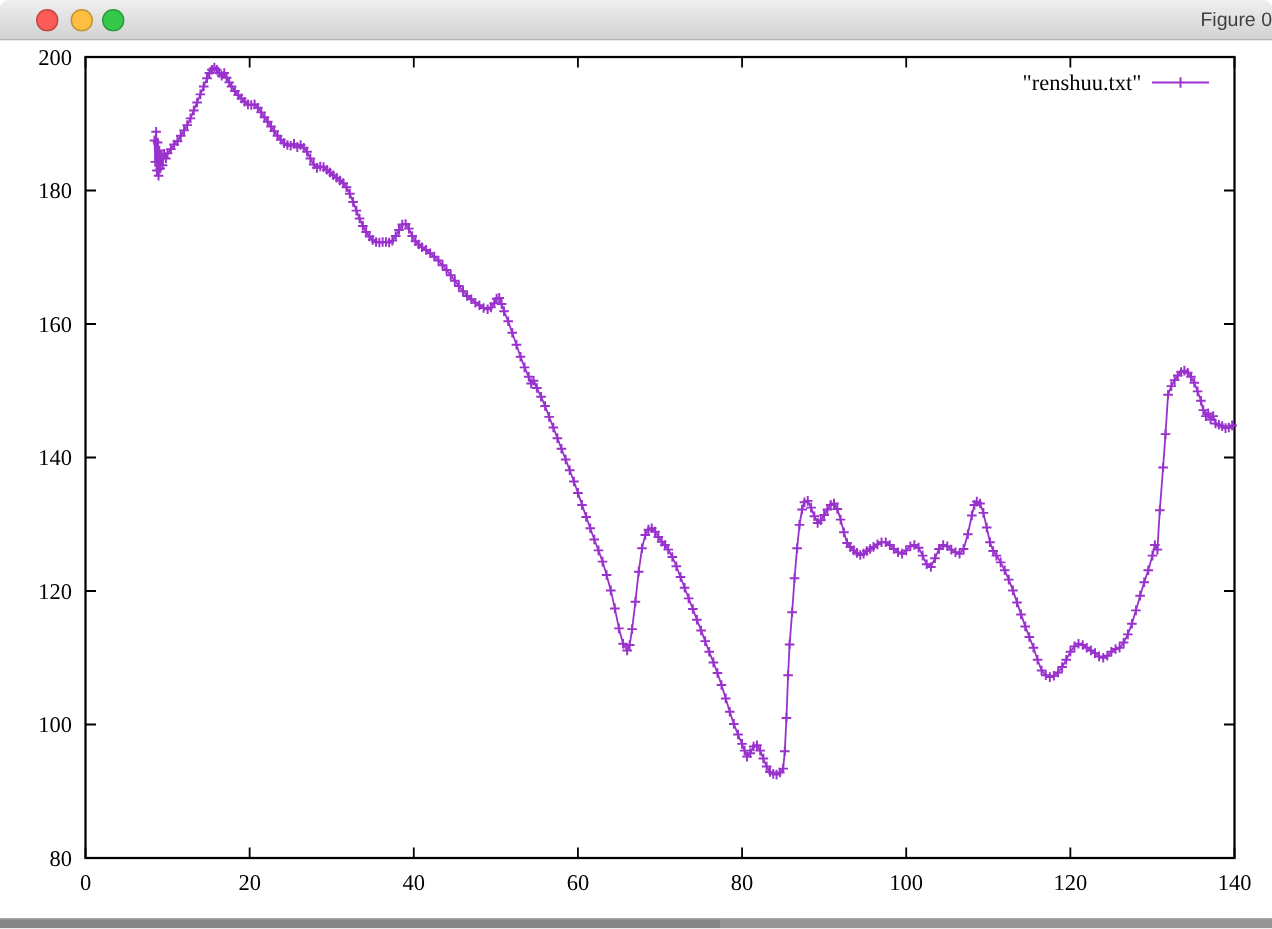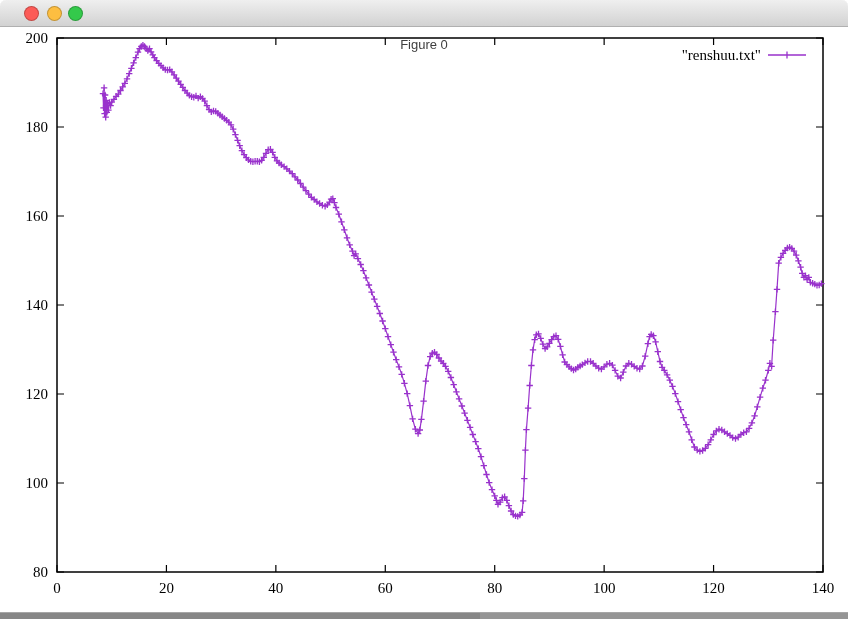--- a/index.html
+++ b/index.html
@@ -12,22 +12,22 @@
   }
   .titlebar {
     position:absolute; top:0; left:0; width:848px; height:26px;
     background:linear-gradient(#efefef,#d2d2d2);
     border-bottom:1px solid #b0b0b0;
     border-radius:6px 6px 0 0;
     z-index:10;
   }
   .title {
     position:absolute; top:0; left:0; right:0; height:26px;
-    line-height:26px; text-align:center;
-    font-size:13px; color:#3f3f3f;margin-top:32px;
+    line-height:26px; text-align:right;
+    font-size:13px; color:#3f3f3f;
   }
   .traffic {
     position:absolute; top:6px; width:13px; height:13px;
     border-radius:50%; border:1px solid rgba(0,0,0,0.22);
     box-sizing:content-box; z-index:11; padding:0;
   }
   .t-close { left:24px; }
   .t-min   { left:47px; }
   .t-zoom  { left:68px; }
   .plot-svg { position:absolute; top:0; left:0; z-index:1; background:#ffffff; }

